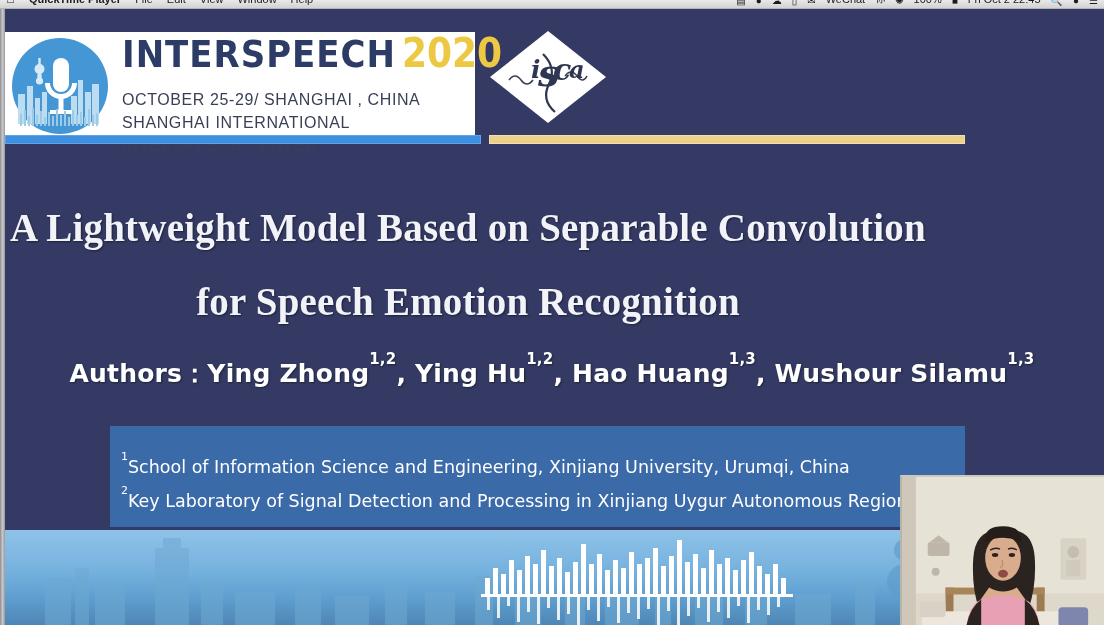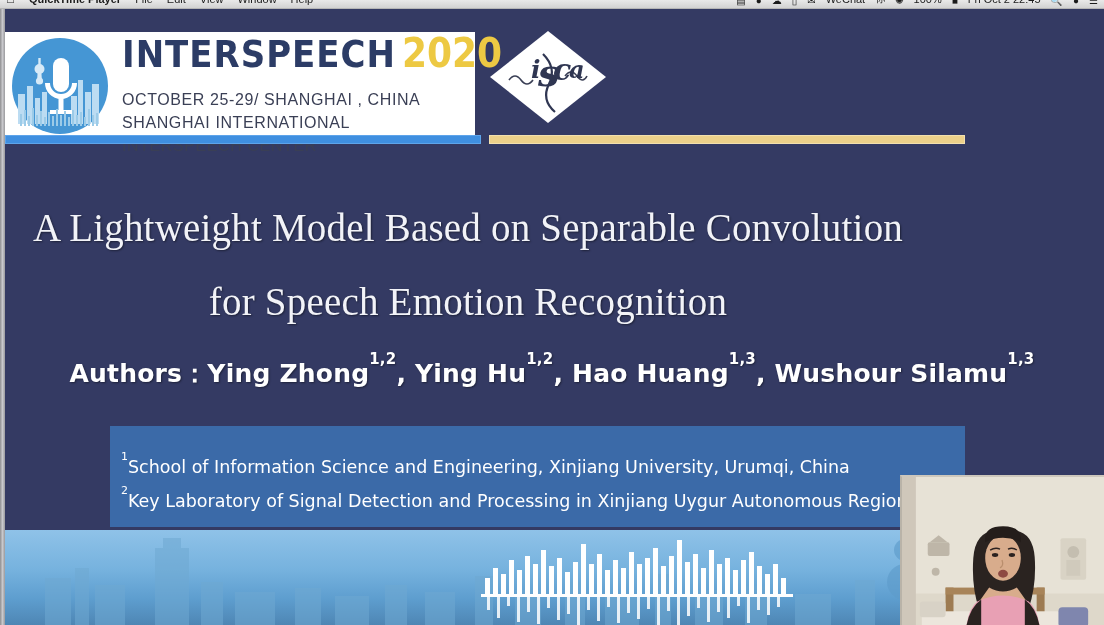--- a/index.html
+++ b/index.html
@@ -79,21 +79,21 @@
   .bar-gold{
     position:absolute; left:489px; top:126px; width:476px; height:9px;
     background:#ecd08a; border:1px solid #f2dfae;
   }
 
   
   .title{
     position:absolute; left:0; top:182px; width:936px;
     text-align:center; color:#f2f3f8;
     font-family:"Liberation Serif", serif;
-    font-weight:normal; font-size:39px; line-height:1.9;
+    font-weight:bold; font-size:39px; line-height:1.9;
     letter-spacing:.2px;
     text-shadow:1px 1px 2px rgba(0,0,0,.45);
   }
   .title-l2{ display:block; }
 
   
   .authors{
     position:absolute; left:0; top:348px; width:1104px;
     text-align:center; color:#ffffff;
     font-family:"DejaVu Sans", sans-serif;

